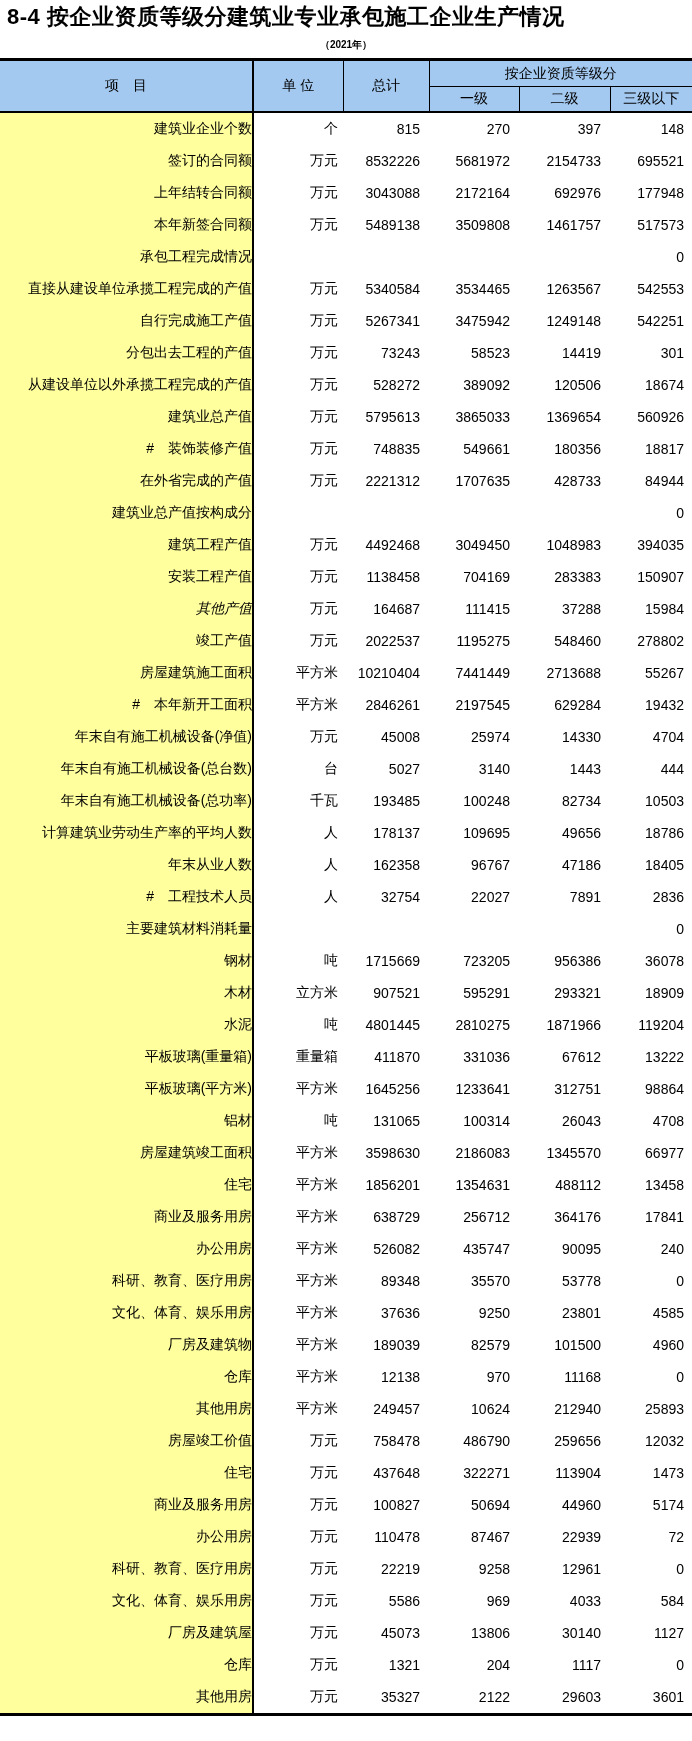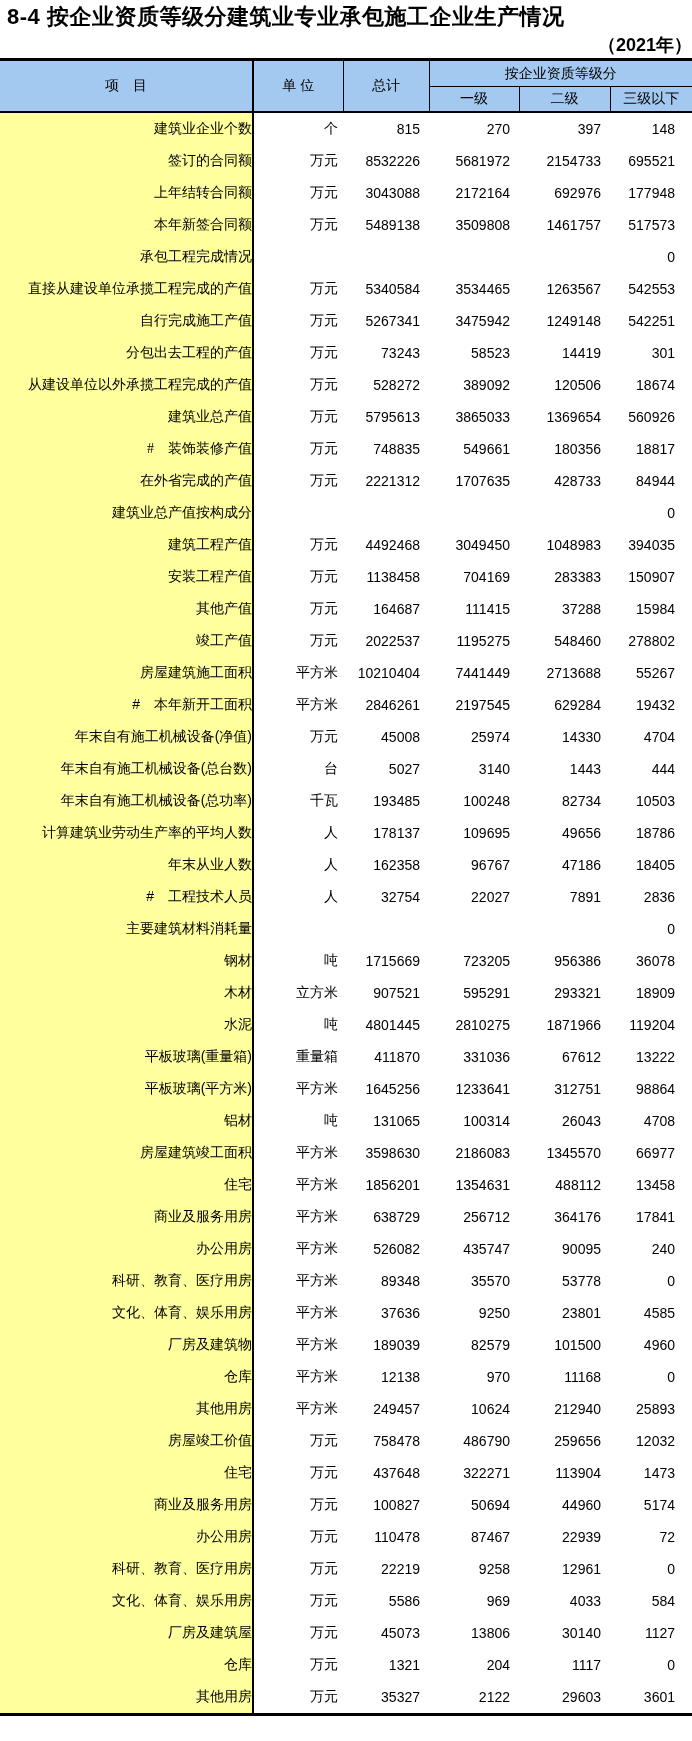--- a/index.html
+++ b/index.html
@@ -10,21 +10,21 @@
   html,body{margin:0;padding:0;}
   body{
     width:692px;height:1741px;overflow:hidden;background:#ffffff;
     font-family:"Liberation Sans","DejaVu Sans",sans-serif;color:#000;
   }
   .title{
     margin:4px 0 0 7px;font-size:22px;font-weight:bold;letter-spacing:0.5px;
     white-space:nowrap;line-height:26px;
   }
   .subtitle{
-    margin-top:7px;text-align:right;font-size:18px;font-weight:bold;line-height:16px;
+    margin-top:7px;text-align:center;font-size:10px;font-weight:bold;line-height:16px;
   }
   table.stats{
     margin-top:5px;border-collapse:collapse;table-layout:fixed;width:692px;
     border-top:3px solid var(--border);
     font-size:14px;
   }
   thead th{
     background:var(--header-bg);font-weight:normal;text-align:center;
     font-size:14px;padding:0;
   }
@@ -41,21 +41,21 @@
   thead tr.h-sub th{border-bottom:2px solid var(--border);}
   tbody td{
     height:32px;padding:0;vertical-align:middle;white-space:nowrap;overflow:hidden;
   }
   td.c-item{
     background:var(--item-bg);border-right:2px solid var(--border);
     text-align:right;
   }
   td.c-unit{text-align:right;padding-right:5px;}
   td.c-num{text-align:right;padding-right:9px;}
-  td.c-last{padding-right:17px;}
+  td.c-last{padding-right:8px;}
   tbody tr:last-child td{border-bottom:3px solid var(--border);}
 </style>
 </head>
 <body>
 
 <div class="title">8-4 按企业资质等级分建筑业专业承包施工企业生产情况</div>
 <div class="subtitle">（2021年）</div>
 
 <table class="stats">
   <colgroup>
@@ -154,21 +154,21 @@
   </tr>
       <tr>
     <td class="c-item" style="padding-left: 13px;">建筑业总产值</td>
     <td class="c-unit">万元</td>
     <td class="c-num">5795613</td>
     <td class="c-num">3865033</td>
     <td class="c-num">1369654</td>
     <td class="c-num c-last">560926</td>
   </tr>
       <tr>
-    <td class="c-item" style="padding-left: 34px; font-family: Liberation Serif, serif;">#　装饰装修产值</td>
+    <td class="c-item" style="padding-left: 34px;">#　装饰装修产值</td>
     <td class="c-unit">万元</td>
     <td class="c-num">748835</td>
     <td class="c-num">549661</td>
     <td class="c-num">180356</td>
     <td class="c-num c-last">18817</td>
   </tr>
       <tr>
     <td class="c-item" style="padding-left: 33px;">在外省完成的产值</td>
     <td class="c-unit">万元</td>
     <td class="c-num">2221312</td>
@@ -194,21 +194,21 @@
   </tr>
       <tr>
     <td class="c-item" style="padding-left: 17px;">安装工程产值</td>
     <td class="c-unit">万元</td>
     <td class="c-num">1138458</td>
     <td class="c-num">704169</td>
     <td class="c-num">283383</td>
     <td class="c-num c-last">150907</td>
   </tr>
       <tr>
-    <td class="c-item" style="padding-left: 31px;">其他产值</td>
+    <td class="c-item" style="padding-left: 31px; font-style: italic;">其他产值</td>
     <td class="c-unit">万元</td>
     <td class="c-num">164687</td>
     <td class="c-num">111415</td>
     <td class="c-num">37288</td>
     <td class="c-num c-last">15984</td>
   </tr>
       <tr>
     <td class="c-item" style="padding-left: 4px;">竣工产值</td>
     <td class="c-unit">万元</td>
     <td class="c-num">2022537</td>

